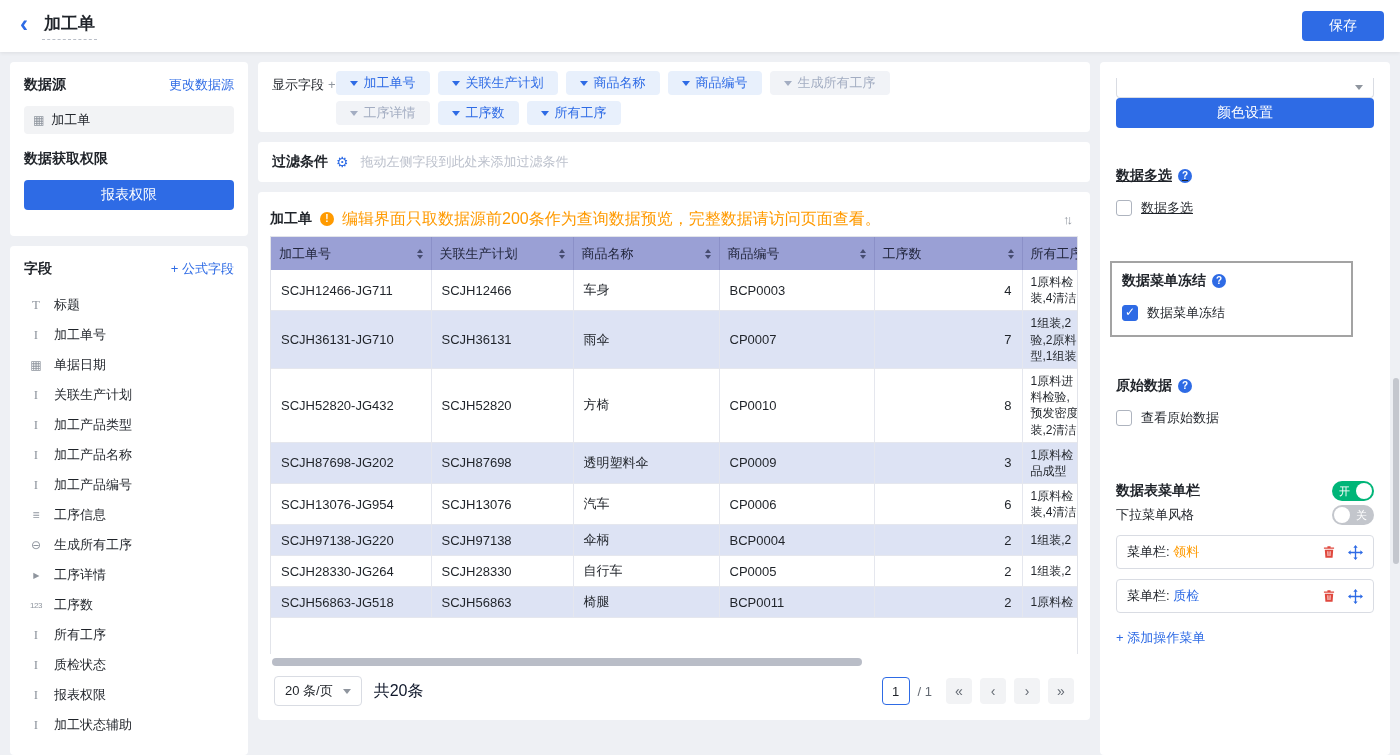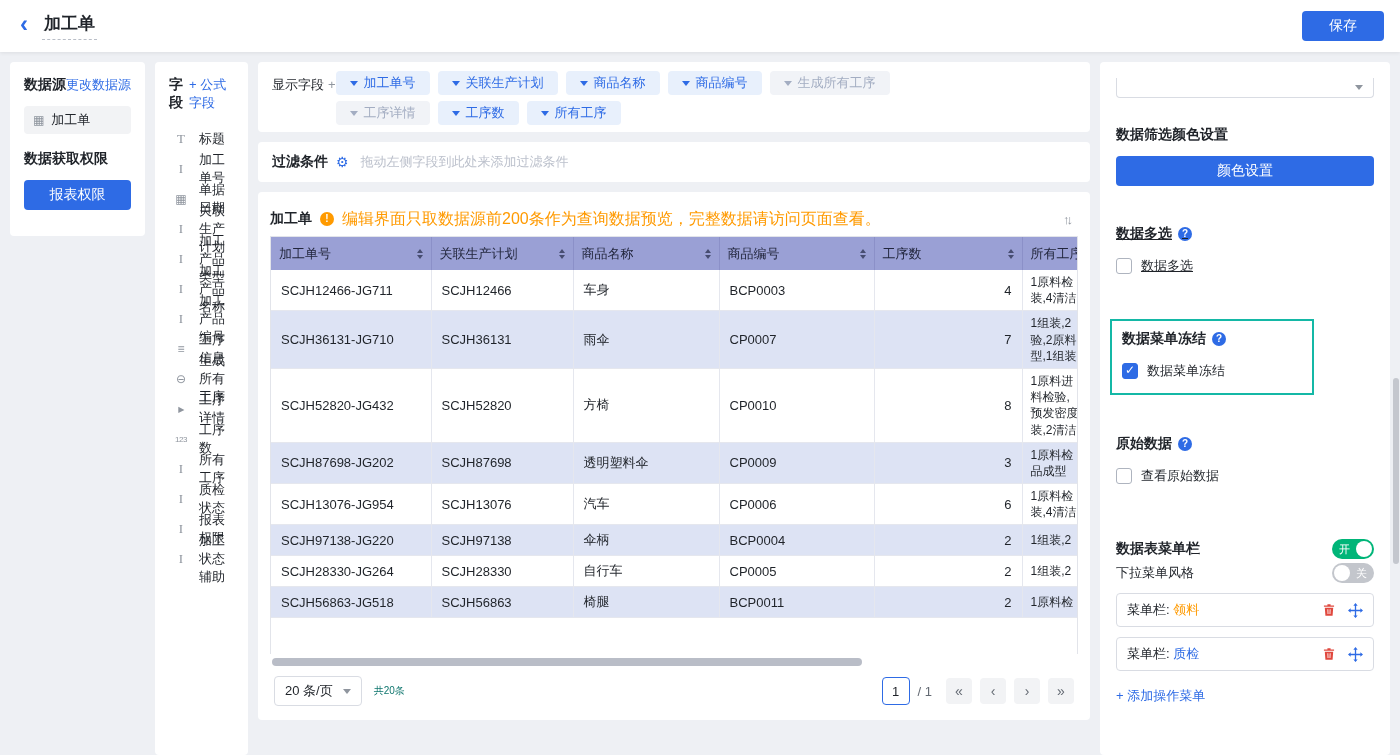--- a/index.html
+++ b/index.html
@@ -13,21 +13,21 @@
   .topbar-left { display:flex; align-items:center; gap:14px; }
   .back { color:#2e6be5; font-size:24px; line-height:1; cursor:pointer; font-weight:bold; transform:translateY(-2px); }
   .page-title { font-size:17px; font-weight:bold; border-bottom:1px dashed #b9bec7; padding:0 2px 4px; }
   .btn-primary { background:#2e6be5; color:#fff; border:none; border-radius:4px;
     font-size:14px; cursor:pointer; font-family:inherit; }
   .save { width:82px; height:30px; }
 
   
   .main { height:703px; padding:10px 10px 0; display:flex; gap:10px; }
   .panel { background:#fff; border-radius:4px; }
-  .col-left { width:238px; display:flex; flex-direction:row; gap:10px; height:693px; }
+  .col-left { width:238px; display:flex; flex-direction:column; gap:10px; height:693px; }
   .col-center { width:832px; display:flex; flex-direction:column; gap:10px; }
   .col-right { width:290px; height:693px; padding:16px; overflow:hidden; position:relative; }
 
   .h { font-size:14px; font-weight:bold; }
   .link { color:#2e6be5; font-size:13px; }
 
   
   .p-datasource { height:174px; padding:14px; }
   .panel-head { display:flex; justify-content:space-between; align-items:center; margin-bottom:12px; }
   .ds-item { background:#f2f3f5; border-radius:4px; height:28px; display:flex; align-items:center;
@@ -80,41 +80,41 @@
     vertical-align:middle; background:#fff; overflow:hidden; }
   tbody tr:nth-child(even) td { background:#dde3f4; }
   td.num { text-align:right; }
   td.ops { font-size:12px; line-height:1.35; white-space:pre-line; padding:4px 8px; }
   .hscroll { height:12px; margin:2px 0 0; flex:none; position:relative; }
   .hthumb { position:absolute; left:2px; top:2px; width:73%; height:8px; background:#b9bdc7; border-radius:4px; cursor:pointer; }
   .pager { height:46px; flex:none; display:flex; align-items:center; justify-content:space-between; padding:0 4px; }
   .pager-left { display:flex; align-items:center; gap:12px; }
   .select { border:1px solid #d9dce3; border-radius:4px; height:30px; display:inline-flex;
     align-items:center; gap:10px; padding:0 10px; font-size:13px; cursor:pointer; background:#fff; }
-  .total { color:#0f766e; font-size:10px; }
+  .total { color:#0f172a; font-size:16px; }
   .pager-right { display:flex; align-items:center; gap:8px; }
   .page-box { width:28px; height:28px; border:1px solid #2e6be5; border-radius:4px; font-size:13px;
     display:inline-flex; align-items:center; justify-content:center; cursor:text; }
   .page-total { color:#646a73; font-size:13px; margin-right:6px; }
   .nav-btn { width:26px; height:26px; background:#f2f3f5; border-radius:4px; color:#646a73;
     display:inline-flex; align-items:center; justify-content:center; font-size:14px; cursor:pointer; }
 
   
   .cut-select { height:20px; border:1px solid #d9dce3; border-top:none; border-radius:0 0 4px 4px;
     display:flex; align-items:center; justify-content:flex-end; padding:0 10px; cursor:pointer; }
   .s-title { margin:28px 0 12px; }
   .sec-title { display:flex; align-items:center; gap:6px; }
   .help { width:14px; height:14px; border-radius:50%; background:#2e6be5; color:#fff; font-size:10px;
     text-align:center; line-height:14px; flex:none; cursor:pointer; }
   .check-row { display:flex; align-items:center; gap:9px; font-size:13px; margin-top:14px; cursor:pointer; }
   .cb { width:16px; height:16px; border:1.5px solid #aeb4bf; border-radius:3px; background:#fff; flex:none; position:relative; }
   .cb.checked { background:#2e6be5; border-color:#2e6be5; }
   .cb.checked::after { content:"\2713"; position:absolute; color:#fff; font-size:12px; left:2px; top:-1px; font-weight:bold; }
   .sec-multi { margin-top:39px;text-decoration:underline; }
-  .freeze-box { margin-top:44px; margin-left:-6px; width:204px; border:2px solid #14b8a6; padding:9px 10px 13px; }
+  .freeze-box { margin-top:44px; margin-left:-6px; width:243px; border:2px solid #a3a3a3; padding:9px 10px 13px; }
   .sec-raw { margin-top:40px; }
   .row-flex { display:flex; align-items:center; justify-content:space-between; }
   .row-menubar { margin-top:54px; }
   .row-ddstyle { margin-top:4px; }
   .lbl { font-size:13px; }
   .toggle { width:42px; height:20px; border-radius:10px; position:relative; cursor:pointer;
     display:inline-flex; align-items:center; flex:none; }
   .toggle .t-label { color:#fff; font-size:11px; position:absolute; top:3px; }
   .toggle .knob { width:16px; height:16px; background:#fff; border-radius:50%; position:absolute; top:2px; }
   .toggle.on { background:#00b578; } .toggle.on .t-label { left:7px; } .toggle.on .knob { right:2px; }
@@ -441,21 +441,20 @@
         </div>
       </div>
     </div>
   </div>
 
   <div class="panel col-right">
     <div class="cut-select">
       <i class="caret gray"></i>
     </div>
 
-    <div class="h s-title">数据筛选颜色设置</div>
     <button class="btn-primary block">颜色设置</button>
 
     <div class="sec-multi">
       <div class="h sec-title">
         <span>数据多选</span>
         <span class="help">?</span>
       </div>
       <label class="check-row">
         <span class="cb"></span>
         <span>数据多选</span>

